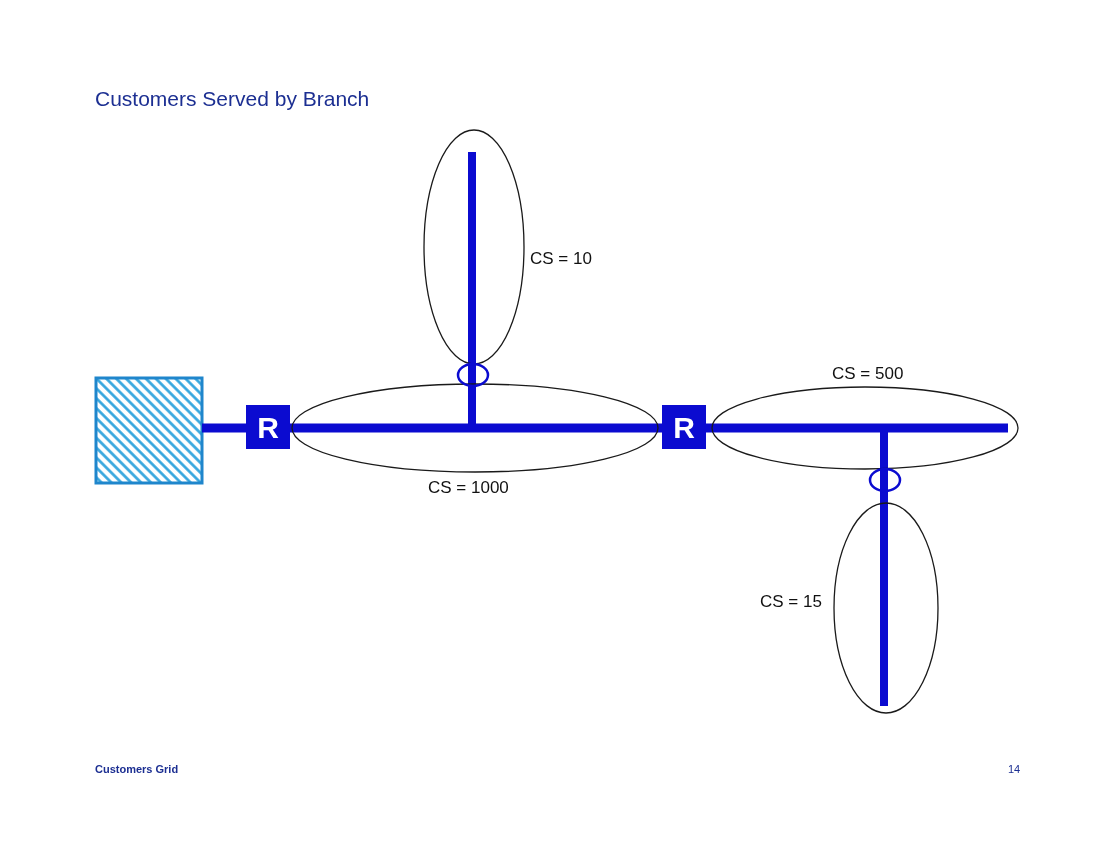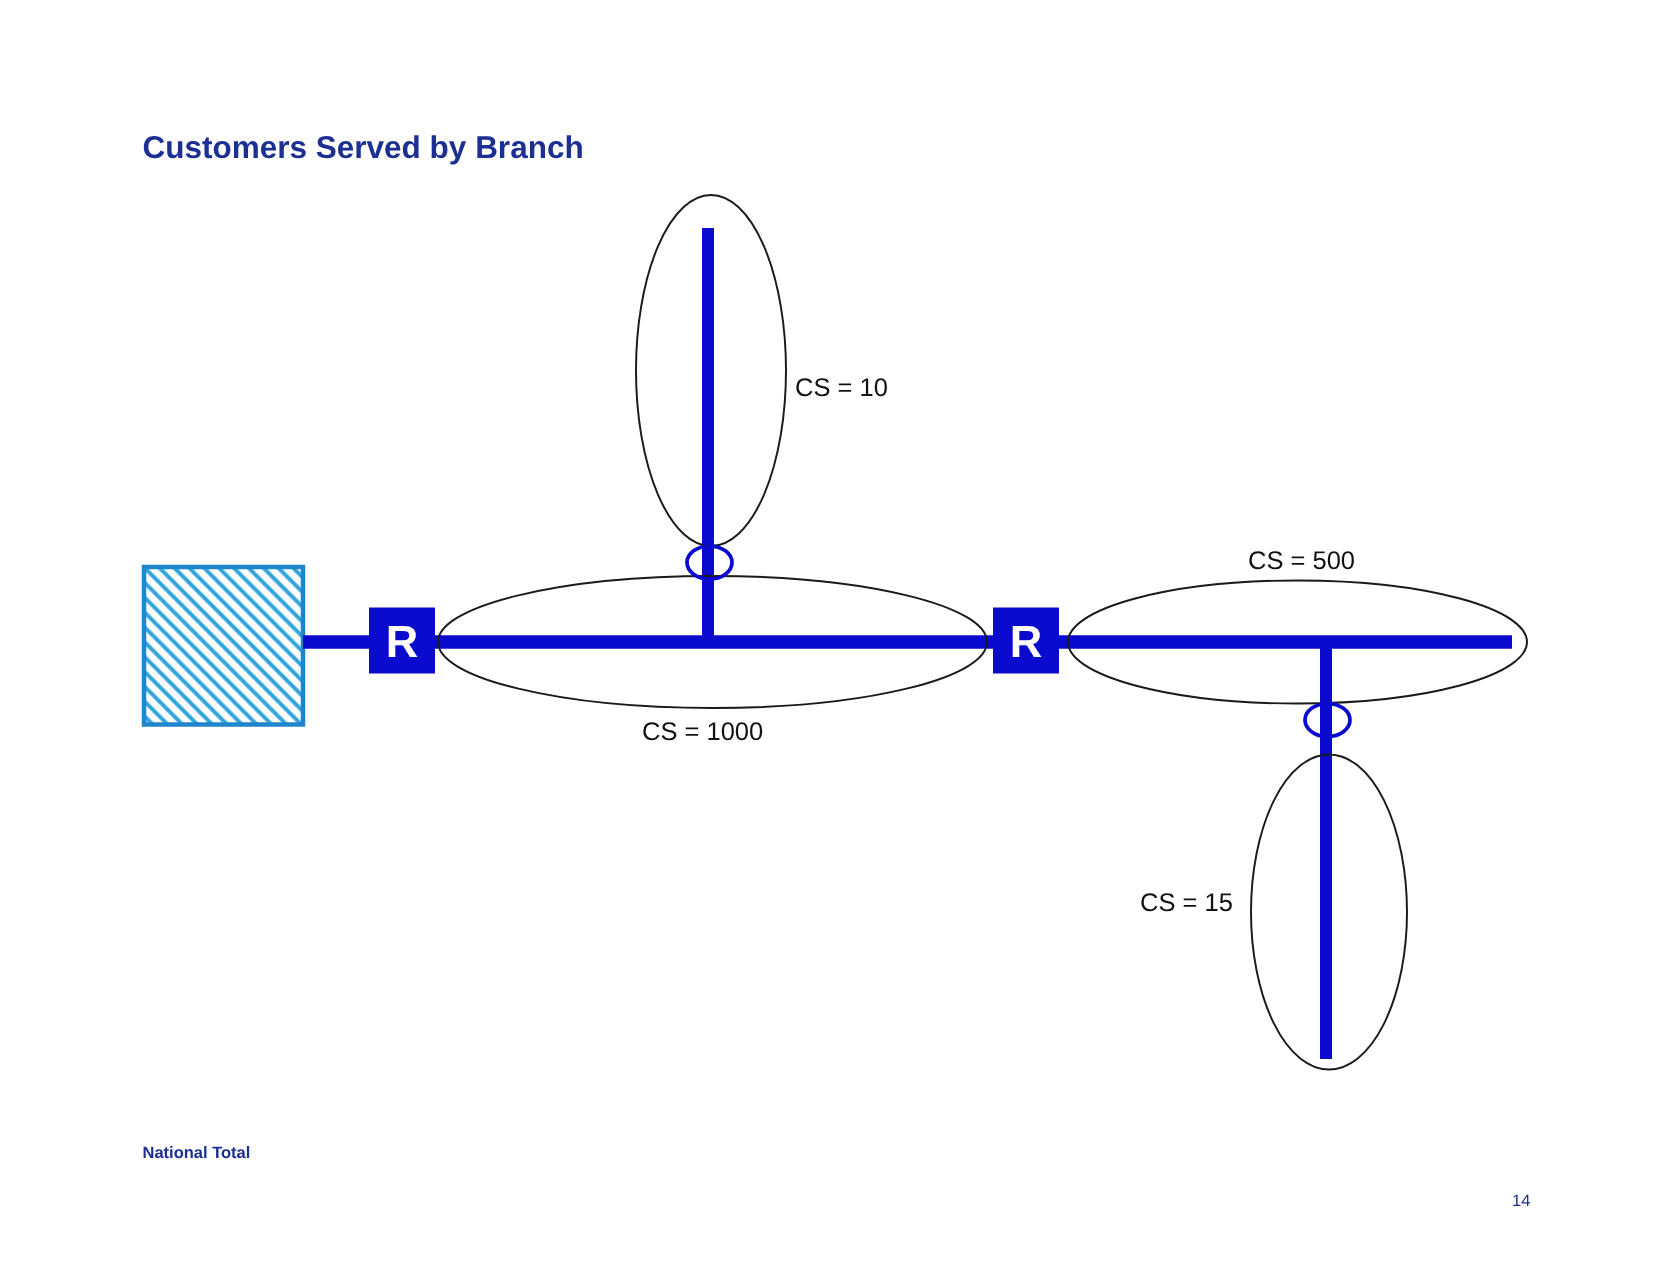--- a/index.html
+++ b/index.html
@@ -14,33 +14,33 @@
   *{box-sizing:border-box;}
   html,body{margin:0;padding:0;background:#ffffff;}
   body{
     width:1114px;height:857px;
     font-family:"Liberation Sans", sans-serif;
     position:relative;overflow:hidden;
   }
   .slide{position:relative;width:1114px;height:857px;background:#ffffff;}
   .title{
     position:absolute;left:95px;top:87px;
-    font-size:21px;font-weight:bold;color:var(--title-text);
+    font-size:21px;font-weight:normal;color:var(--title-text);
   }
   .total{
     position:absolute;left:95px;top:519px;
     font-size:16px;font-weight:bold;color:var(--title-text);
   }
   .footer-left{
     position:absolute;left:95px;top:763px;
     font-size:11px;font-weight:bold;color:var(--title-text);
   }
   .page-num{
     position:absolute;left:1008px;top:763px;
-    font-size:11px;color:var(--title-text);margin-top:32px;
+    font-size:11px;color:var(--title-text);
   }
   svg.diagram{position:absolute;left:0;top:0;}
   .feeder{stroke:var(--feeder-line);stroke-width:9;fill:none;stroke-linecap:butt;}
   .branch{stroke:var(--feeder-line);stroke-width:8;fill:none;stroke-linecap:butt;}
   .zone{fill:none;stroke:var(--ellipse-stroke);stroke-width:1.3;}
   .loop{fill:none;stroke:var(--feeder-line);stroke-width:2.5;}
   .recloser-box{fill:var(--recloser-fill);}
   .recloser-text{
     fill:#ffffff;font-weight:bold;font-size:30px;
     font-family:"Liberation Sans", sans-serif;text-anchor:middle;
@@ -93,16 +93,16 @@
     <ellipse class="loop" cx="473" cy="375" rx="15" ry="11"></ellipse>
     <ellipse class="loop" cx="885" cy="480" rx="15" ry="11"></ellipse>
 
     <text class="cs-label" x="530" y="264">CS = 10</text>
     <text class="cs-label" x="428" y="493">CS = 1000</text>
     <text class="cs-label" x="832" y="379">CS = 500</text>
     <text class="cs-label" x="760" y="607">CS = 15</text>
   </svg>
 
 
-  <div class="footer-left">National Total</div>
+  <div class="footer-left">Customers Grid</div>
   <div class="page-num">14</div>
 
 </div>
 
 </body></html>

